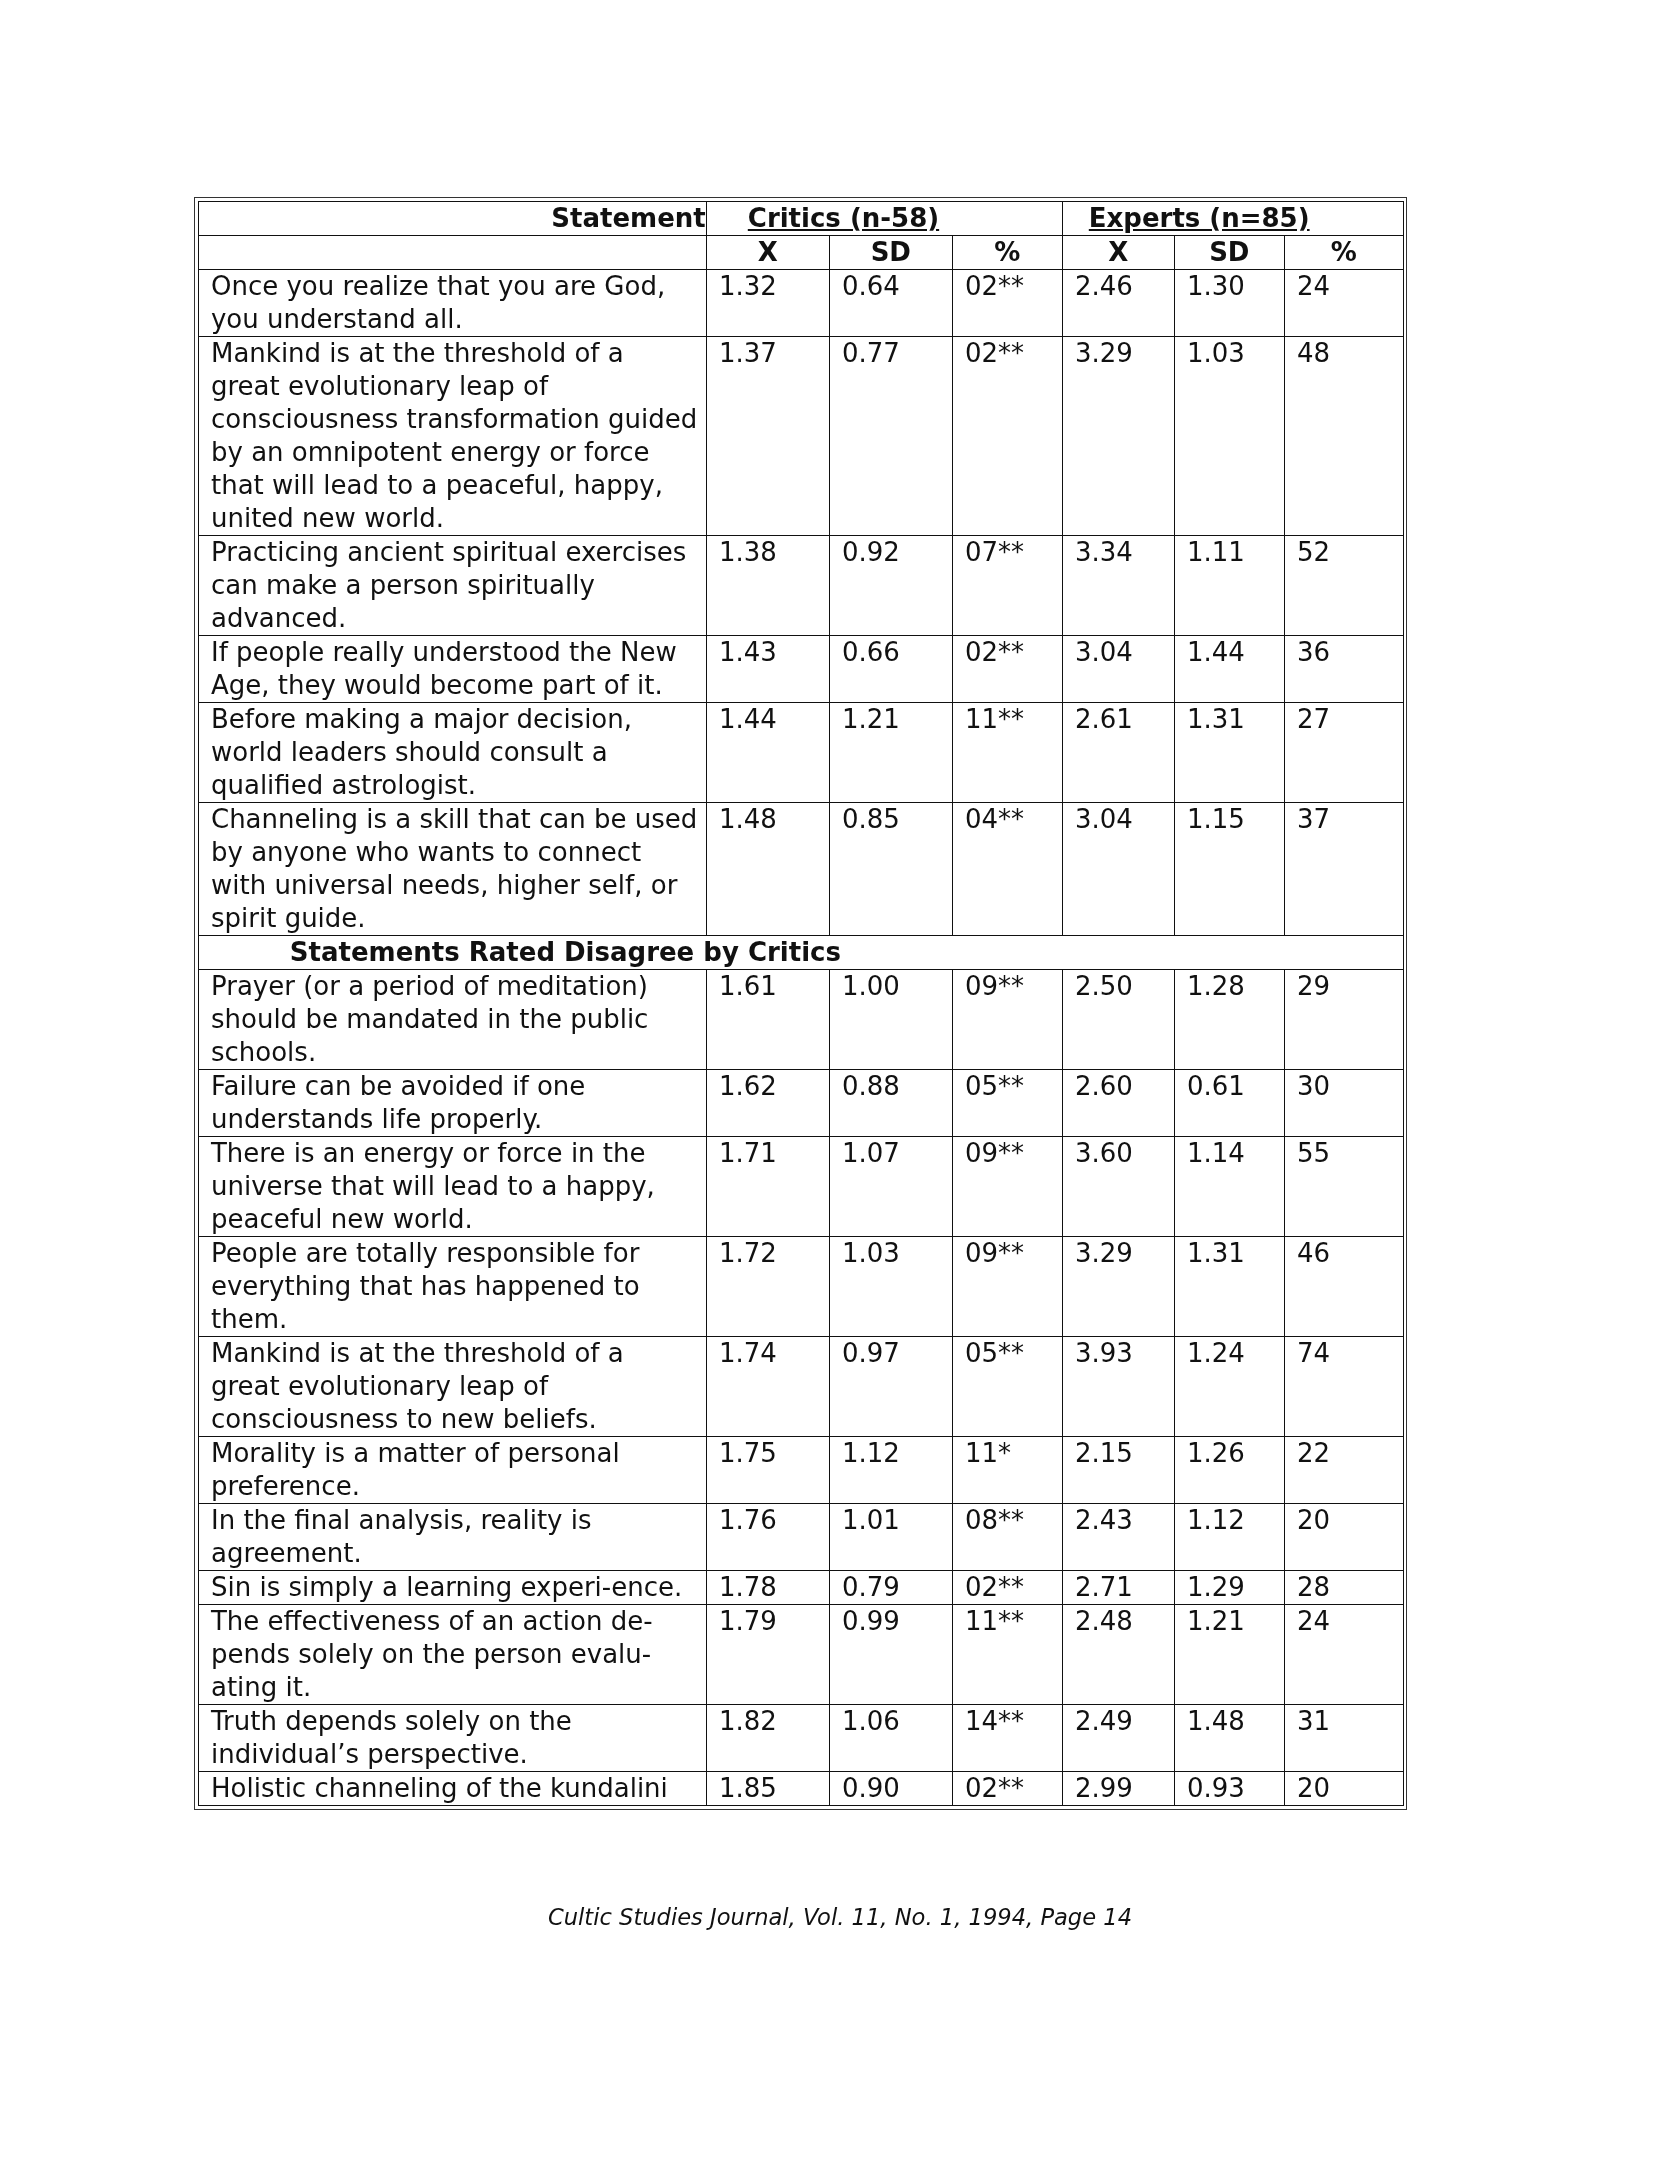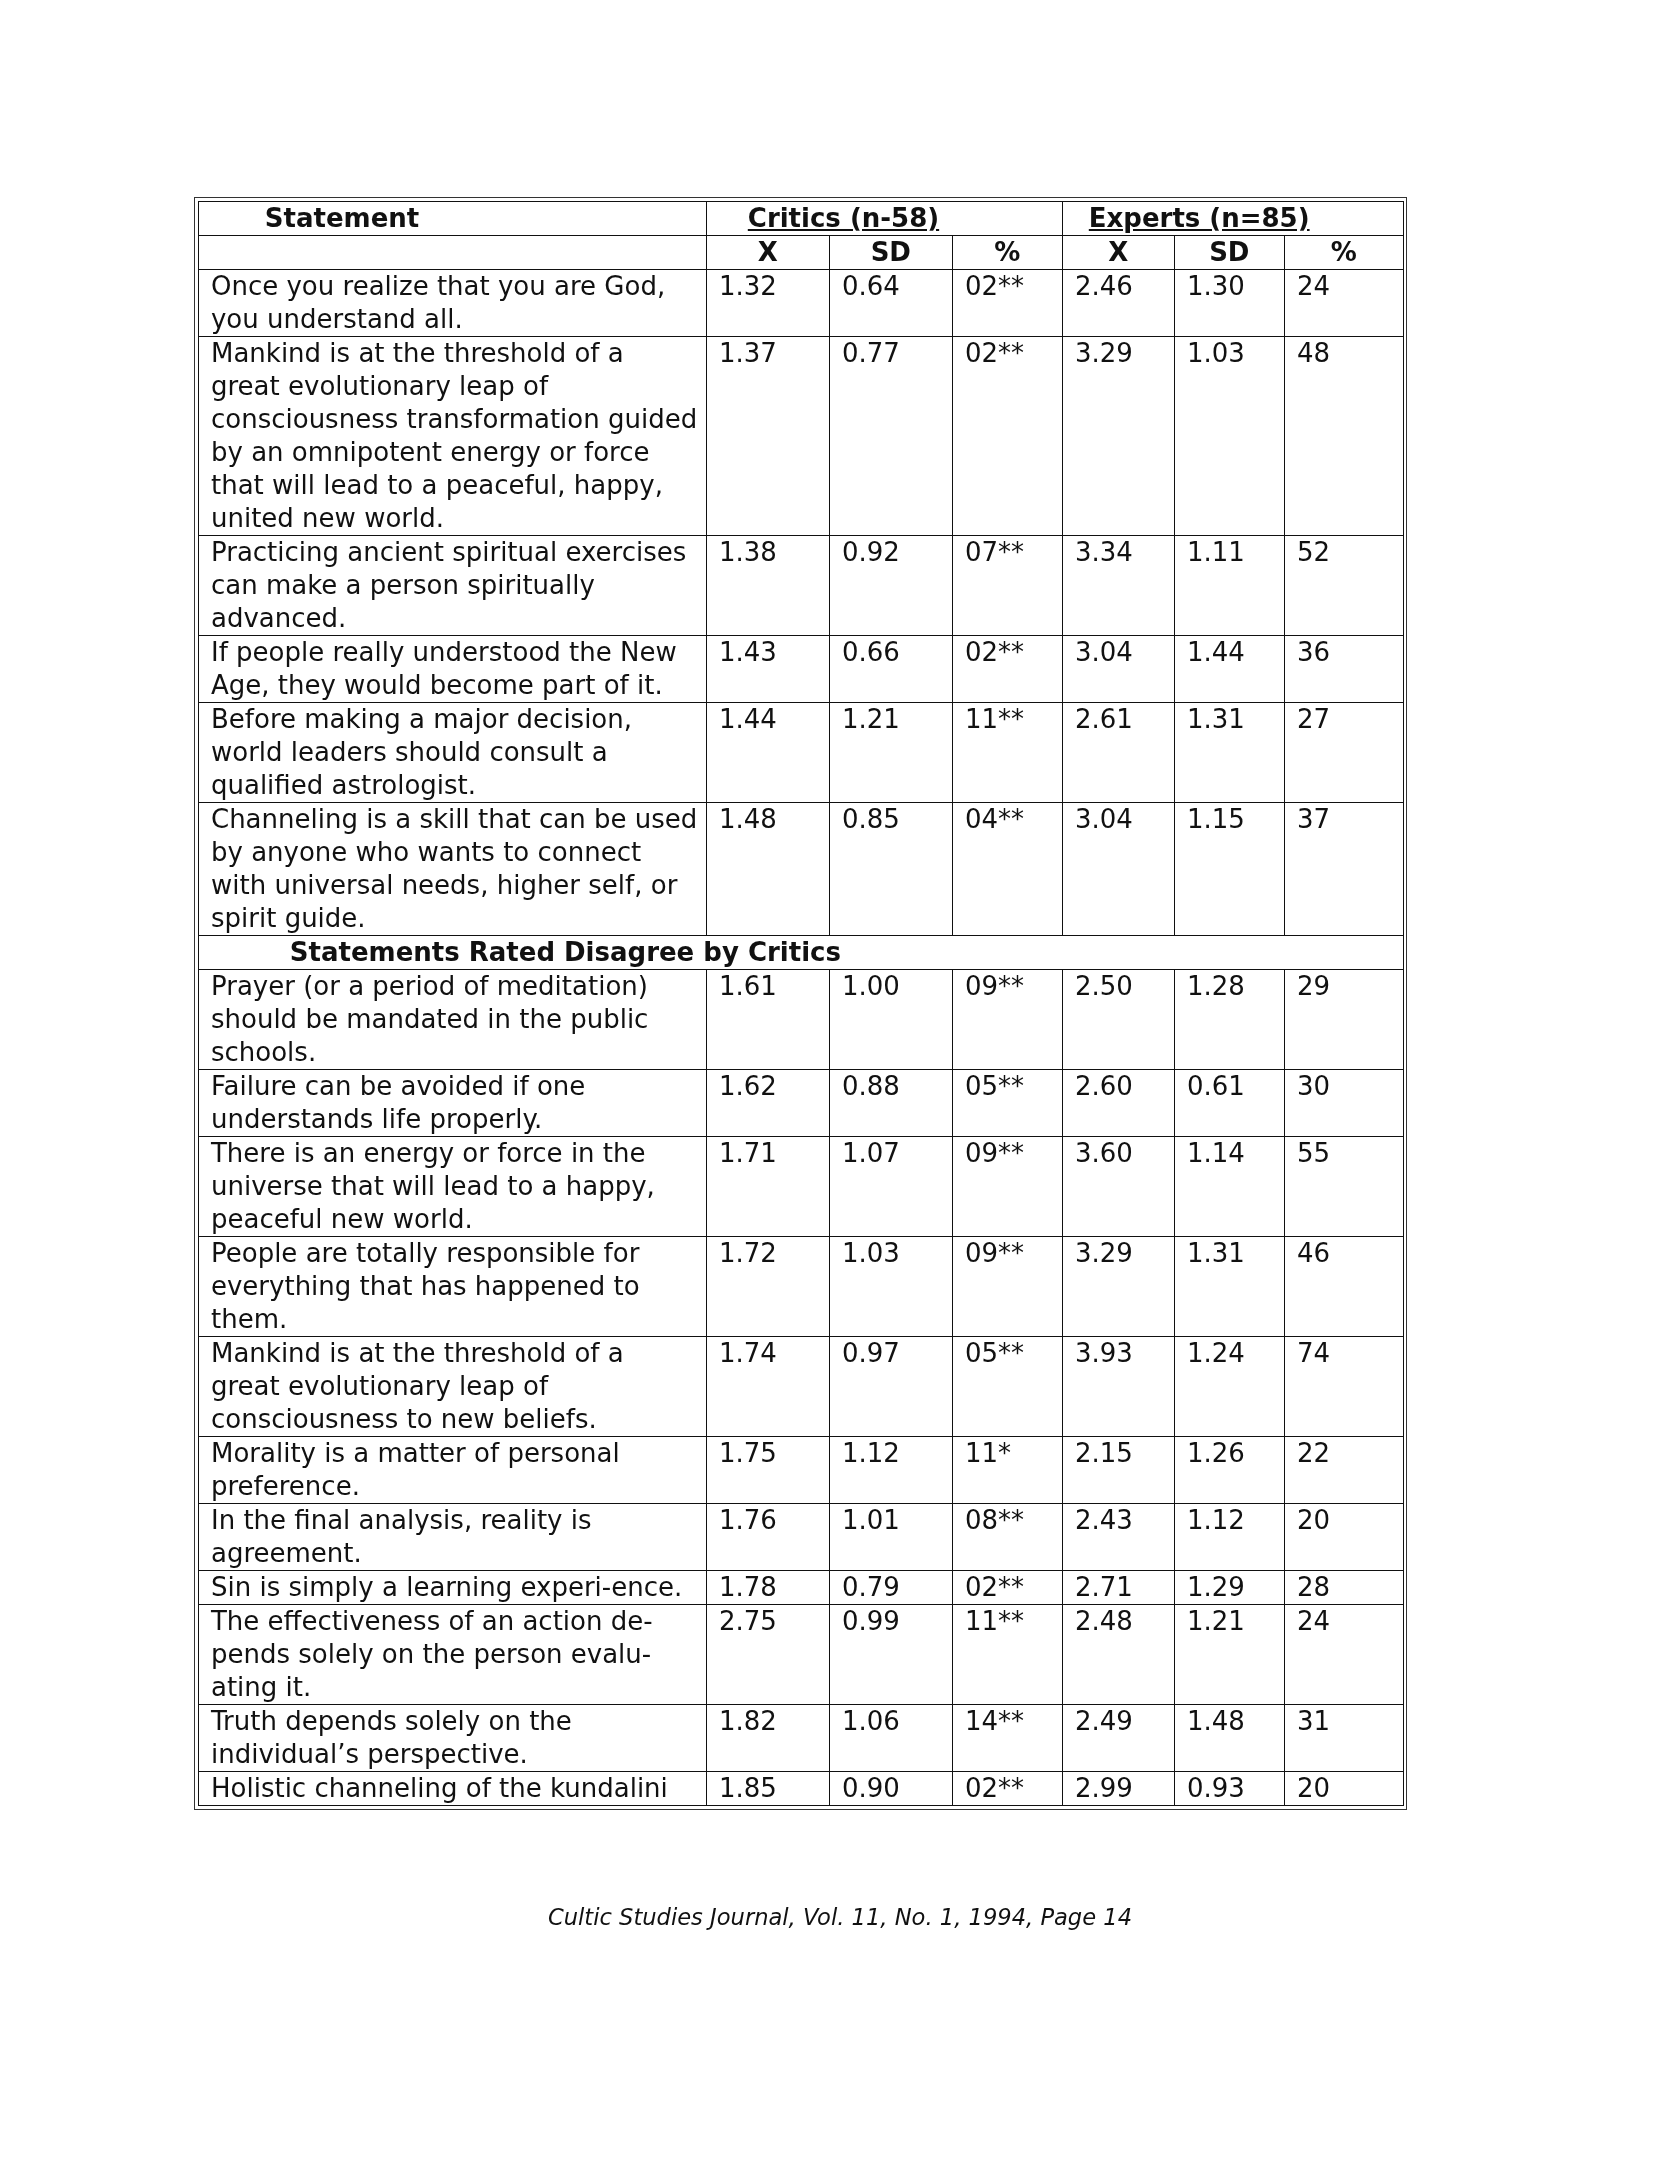--- a/index.html
+++ b/index.html
@@ -15,21 +15,21 @@
   }
   td, th { border: 1.9px solid #111; vertical-align: top; padding: 0 0 0 12.2px; }
   col.c0 { width: 508px; }
   col.c1 { width: 123px; }
   col.c2 { width: 123px; }
   col.c3 { width: 110px; }
   col.c4 { width: 112px; }
   col.c5 { width: 110px; }
   col.c6 { width: 119px; }
   th { font-weight: bold; text-align: left; height: 33px; }
-  .h-stmt { padding-left: 66px; }
+  .h-stmt { padding-left: 66px; text-align: right; }
   .h-group { padding-left: 41px; text-decoration: underline; }
   .h-sub { text-align: center; padding: 0; }
   .stmt { padding-right: 5.6px; }
   .num { padding-left: 12.2px; }
   .section td { font-weight: bold; padding-left: 91px; height: 33px; margin-top: 41px; }
   .footer {
     position: absolute; left: 0; width: 1680px; top: 1904px;
     text-align: center; font-style: italic; font-size: 22.6px; color: #111;
   }
 </style>
@@ -192,21 +192,21 @@
           <td class="stmt">Sin is simply a learning experi-ence.</td>
           <td class="num">1.78</td>
           <td class="num">0.79</td>
           <td class="num">02**</td>
           <td class="num">2.71</td>
           <td class="num">1.29</td>
           <td class="num">28</td>
         </tr>
         <tr>
           <td class="stmt">The effectiveness of an action de-pends solely on the person evalu-ating it.</td>
-          <td class="num">2.75</td>
+          <td class="num">1.79</td>
           <td class="num">0.99</td>
           <td class="num">11**</td>
           <td class="num">2.48</td>
           <td class="num">1.21</td>
           <td class="num">24</td>
         </tr>
         <tr>
           <td class="stmt">Truth depends solely on the individual’s perspective.</td>
           <td class="num">1.82</td>
           <td class="num">1.06</td>

